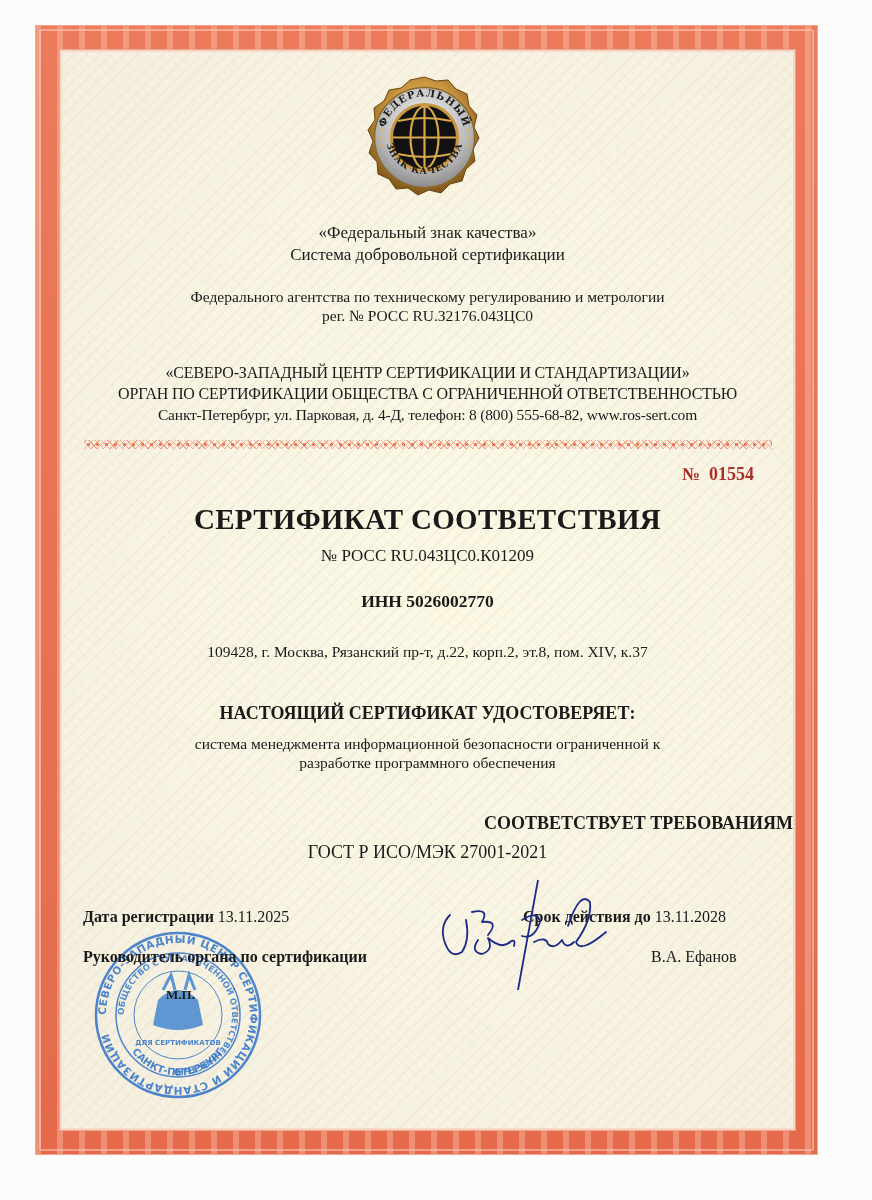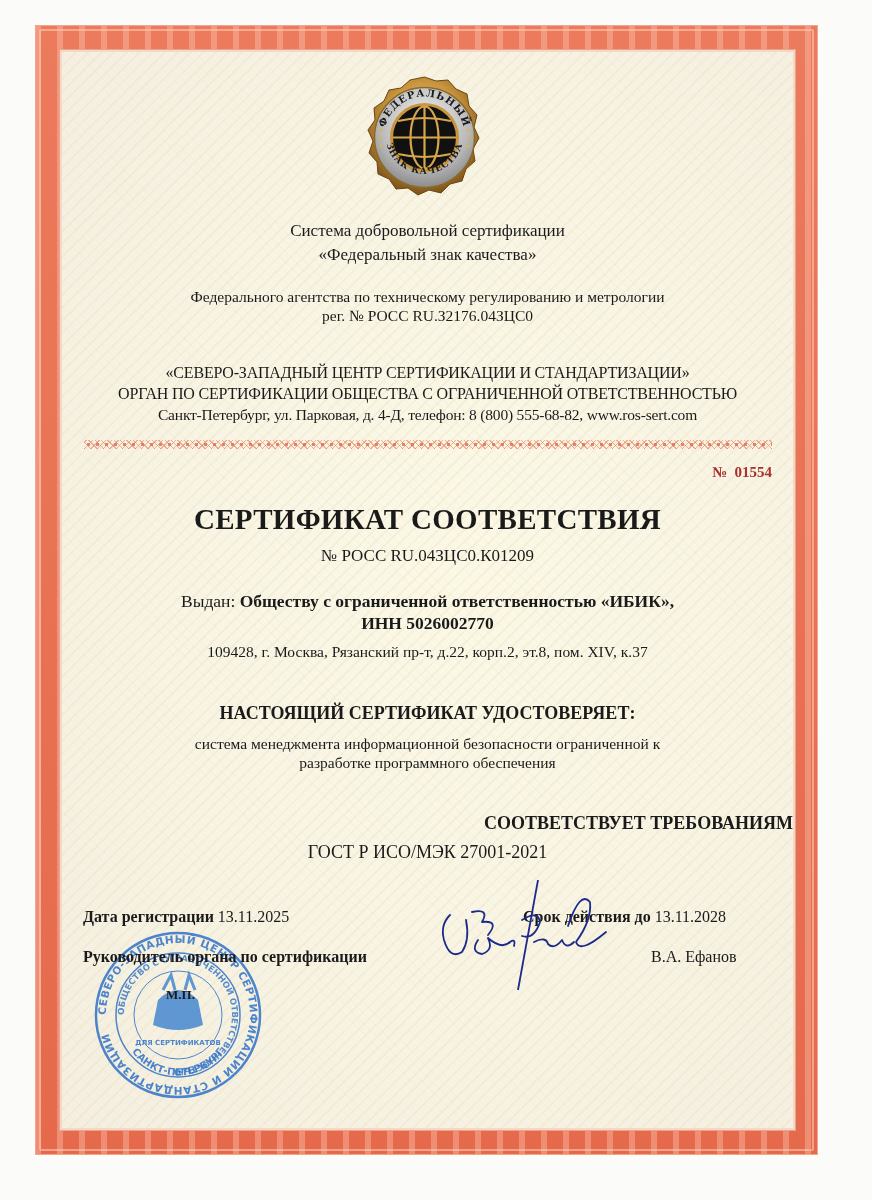--- a/index.html
+++ b/index.html
@@ -35,21 +35,21 @@
   .t15 { font-size:15.5px; line-height:19px; }
   .caps15 { font-size:16px; line-height:21px; letter-spacing:-0.2px; }
   .divider {
     position:absolute; left:84px; top:440px; width:688px; height:9px;
     background:
       radial-gradient(circle, rgba(230,110,80,0.85) 1.4px, rgba(0,0,0,0) 1.8px) 0 0/9px 9px,
       repeating-linear-gradient(45deg, rgba(230,120,90,0.55) 0 1px, rgba(0,0,0,0) 1px 4.5px),
       repeating-linear-gradient(-45deg, rgba(230,120,90,0.55) 0 1px, rgba(0,0,0,0) 1px 4.5px);
   }
   .serial {
-    position:absolute; left:712px; top:464px; font-size:15px; font-weight:bold; color:#a8312b;
+    position:absolute; left:682px; top:464px; font-size:18px; font-weight:bold; color:#a8312b;
   }
   .title { font-size:29px; font-weight:bold; letter-spacing:0.3px; }
   .bold { font-weight:bold; }
   .row { position:absolute; font-size:16px; line-height:20px; }
   .stamp { position:absolute; left:93px; top:930px; width:170px; height:170px; }
   .signature { position:absolute; left:430px; top:880px; width:180px; height:110px; }
 </style>
 </head>
 <body>
 
@@ -89,22 +89,22 @@
   </text>
   <circle cx="19" cy="55" r="1.6" fill="#d9b45a"></circle>
     <circle cx="18" cy="63" r="1.6" fill="#d9b45a"></circle>
     <circle cx="19" cy="71" r="1.6" fill="#d9b45a"></circle>
   <circle cx="106" cy="55" r="1.6" fill="#d9b45a"></circle>
     <circle cx="107" cy="63" r="1.6" fill="#d9b45a"></circle>
     <circle cx="106" cy="71" r="1.6" fill="#d9b45a"></circle>
 </svg>
 
 <div class="center t16" style="top:220px;">
+  <div style="margin-top:2px;">«Федеральный знак качества»</div>
   <div>Система добровольной сертификации</div>
-  <div style="margin-top:2px;">«Федеральный знак качества»</div>
 </div>
 
 <div class="center t15" style="top:287px;">
   <div>Федерального агентства по техническому регулированию и метрологии</div>
   <div>рег. № РОСС RU.З2176.04ЗЦС0</div>
 </div>
 
 <div class="center caps15" style="top:362px;">
   <div>«СЕВЕРО-ЗАПАДНЫЙ ЦЕНТР СЕРТИФИКАЦИИ И СТАНДАРТИЗАЦИИ»</div>
   <div>ОРГАН ПО СЕРТИФИКАЦИИ ОБЩЕСТВА С ОГРАНИЧЕННОЙ ОТВЕТСТВЕННОСТЬЮ</div>
@@ -112,24 +112,20 @@
 </div>
 
 <div class="divider"></div>
 
 <div class="serial" style="white-space:pre;">№  01554</div>
 
 <div class="center title" style="top:503px;">СЕРТИФИКАТ СООТВЕТСТВИЯ</div>
 <div class="center" style="top:546px; font-size:17px;">№ РОСС RU.04ЗЦС0.К01209</div>
 
 <div class="center" style="top:590px; font-size:17.5px; line-height:22px;">
-  <div>
-    <span>Выдан:</span>
-    <span class="bold">Обществу с ограниченной ответственностью «ИБИК»,</span>
-  </div>
   <div class="bold">ИНН 5026002770</div>
 </div>
 <div class="center" style="top:643px; font-size:15.5px;">109428, г. Москва, Рязанский пр-т, д.22, корп.2, эт.8, пом. XIV, к.37</div>
 
 <div class="center bold" style="top:703px; font-size:18px;">НАСТОЯЩИЙ СЕРТИФИКАТ УДОСТОВЕРЯЕТ:</div>
 <div class="center t15" style="top:734px;">
   <div>система менеджмента информационной безопасности ограниченной к</div>
   <div>разработке программного обеспечения</div>
 </div>
 

